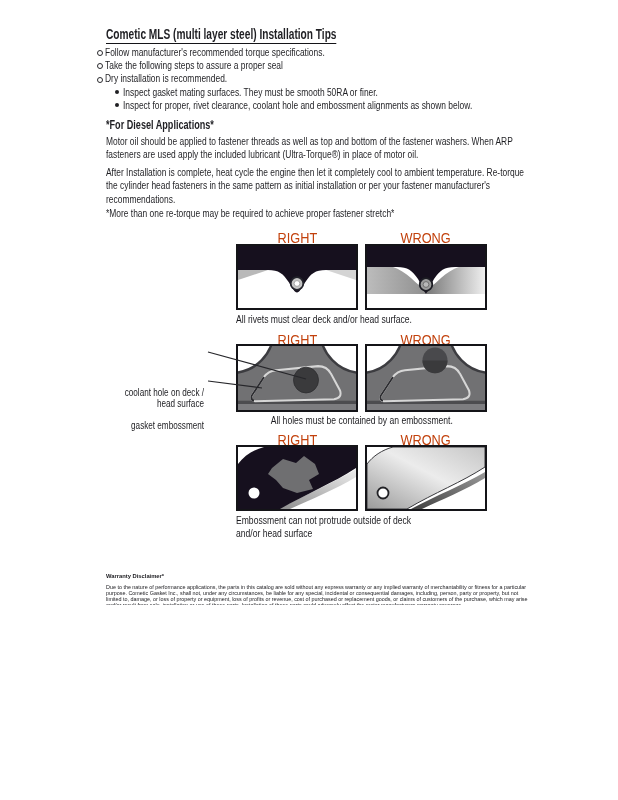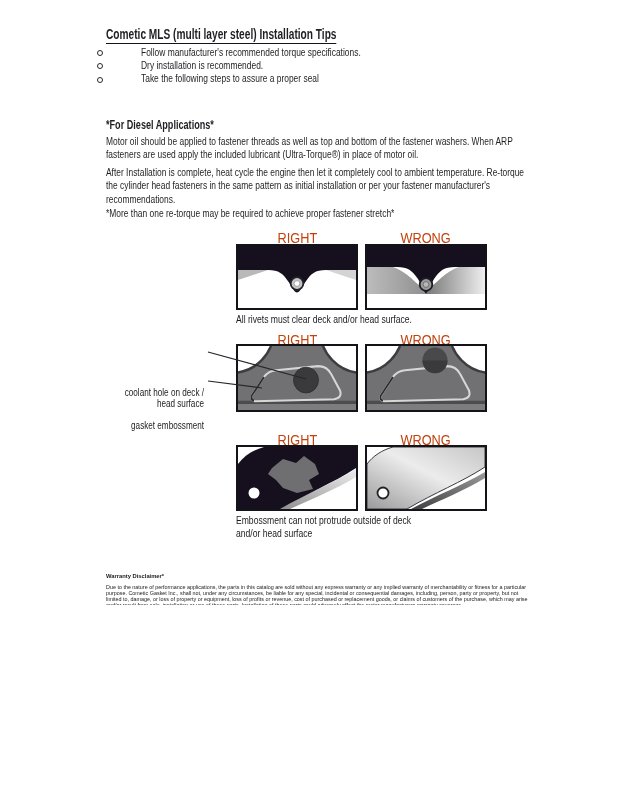--- a/index.html
+++ b/index.html
@@ -10,21 +10,21 @@
   .cx70{transform:scaleX(0.70);transform-origin:0 0;display:inline-block;white-space:nowrap;}
   .cx78{transform:scaleX(0.78);transform-origin:0 0;display:block;}
   .cx78n{transform:scaleX(0.78);transform-origin:0 0;display:inline-block;white-space:nowrap;}
   .cx80r{transform:scaleX(0.80);transform-origin:100% 0;display:block;text-align:right;}
   .cx85c{transform:scaleX(0.85);transform-origin:50% 0;display:inline-block;white-space:nowrap;}
 
   #title{left:106px;top:26px;font-size:14.5px;font-weight:bold;}
   #title > span{border-bottom:1.6px solid #141418;padding-bottom:1px;}
 
   #bullets{left:96px;top:46px;font-size:10.8px;line-height:13.2px;}
-  .brow{display:flex;align-items:center;gap:36px;}
+  .brow{display:flex;align-items:center;}
   .brow.sub{padding-left:18px;}
   .bmark{width:9px;flex:0 0 9px;position:relative;height:13px;}
   .bmark .ring{position:absolute;left:1px;top:4px;width:4px;height:4px;border:1px solid #2a2a2e;border-radius:50%;}
   .bmark .dot{position:absolute;left:1px;top:4.5px;width:4px;height:4px;background:#1f1f23;border-radius:50%;}
   .btext{white-space:nowrap;transform:scaleX(0.78);transform-origin:0 0;display:inline-block;}
 
   #diesel-heading{left:106px;top:117px;font-size:13px;font-weight:bold;text-align:right;}
   .para{left:106px;font-size:10.8px;line-height:13.4px;width:548px;}
   #para1{top:135px;}
   #para2{top:166px;}
@@ -64,27 +64,39 @@
     <div class="brow">
       <span class="bmark">
           <span class="ring"></span>
         </span>
       <span class="btext">Follow manufacturer's recommended torque specifications.</span>
     </div>
     <div class="brow">
       <span class="bmark">
           <span class="ring"></span>
         </span>
+      <span class="btext">Take the following steps to assure a proper seal</span>
+    </div>
+    <div class="brow">
+      <span class="bmark">
+          <span class="ring"></span>
+        </span>
       <span class="btext">Dry installation is recommended.</span>
     </div>
-    <div class="brow">
-      <span class="bmark">
-          <span class="ring"></span>
-        </span>
-      <span class="btext">Take the following steps to assure a proper seal</span>
+    <div class="brow sub">
+      <span class="bmark">
+          <span class="dot"></span>
+        </span>
+      <span class="btext">Inspect gasket mating surfaces.  They must be smooth 50RA or finer.</span>
+    </div>
+    <div class="brow sub">
+      <span class="bmark">
+          <span class="dot"></span>
+        </span>
+      <span class="btext">Inspect for proper, rivet clearance, coolant hole and embossment alignments as shown below.</span>
     </div>
   </div>
 
   <div id="diesel-heading" class="abs">
     <span class="cx70">*For Diesel Applications*</span>
   </div>
   <div id="para1" class="abs para">
     <span class="cx78">Motor oil should be applied to fastener threads as well as top and bottom of the fastener washers. When ARP fasteners are used apply the included lubricant (Ultra-Torque®) in place of motor oil.</span>
   </div>
   <div id="para2" class="abs para">
@@ -172,20 +184,23 @@
     <span class="cx80r">coolant hole on deck / head surface</span>
   </div>
   <div id="callout2" class="abs callout">
     <span class="cx80r">gasket embossment</span>
   </div>
   <svg class="abs" style="left:96px;top:335px;" width="300" height="70">
     <line x1="112" y1="17" x2="210" y2="44" stroke="#26262a" stroke-width="1.2"></line>
     <line x1="112" y1="46" x2="166" y2="53" stroke="#26262a" stroke-width="1.2"></line>
   </svg>
 
+  <div id="cap2" class="abs caption">
+    <span class="cx85c" style="transform:scaleX(0.78);">All holes must be contained by an embossment.</span>
+  </div>
 
   <div class="abs dlabel" style="left:236px;top:431px;">
     <span class="cx85c">RIGHT</span>
   </div>
   <div class="abs dlabel" style="left:365px;top:431px;">
     <span class="cx85c">WRONG</span>
   </div>
 
   <div class="abs panel" style="left:236px;top:445px;">
     <svg viewBox="0 0 118 62" preserveAspectRatio="none">

